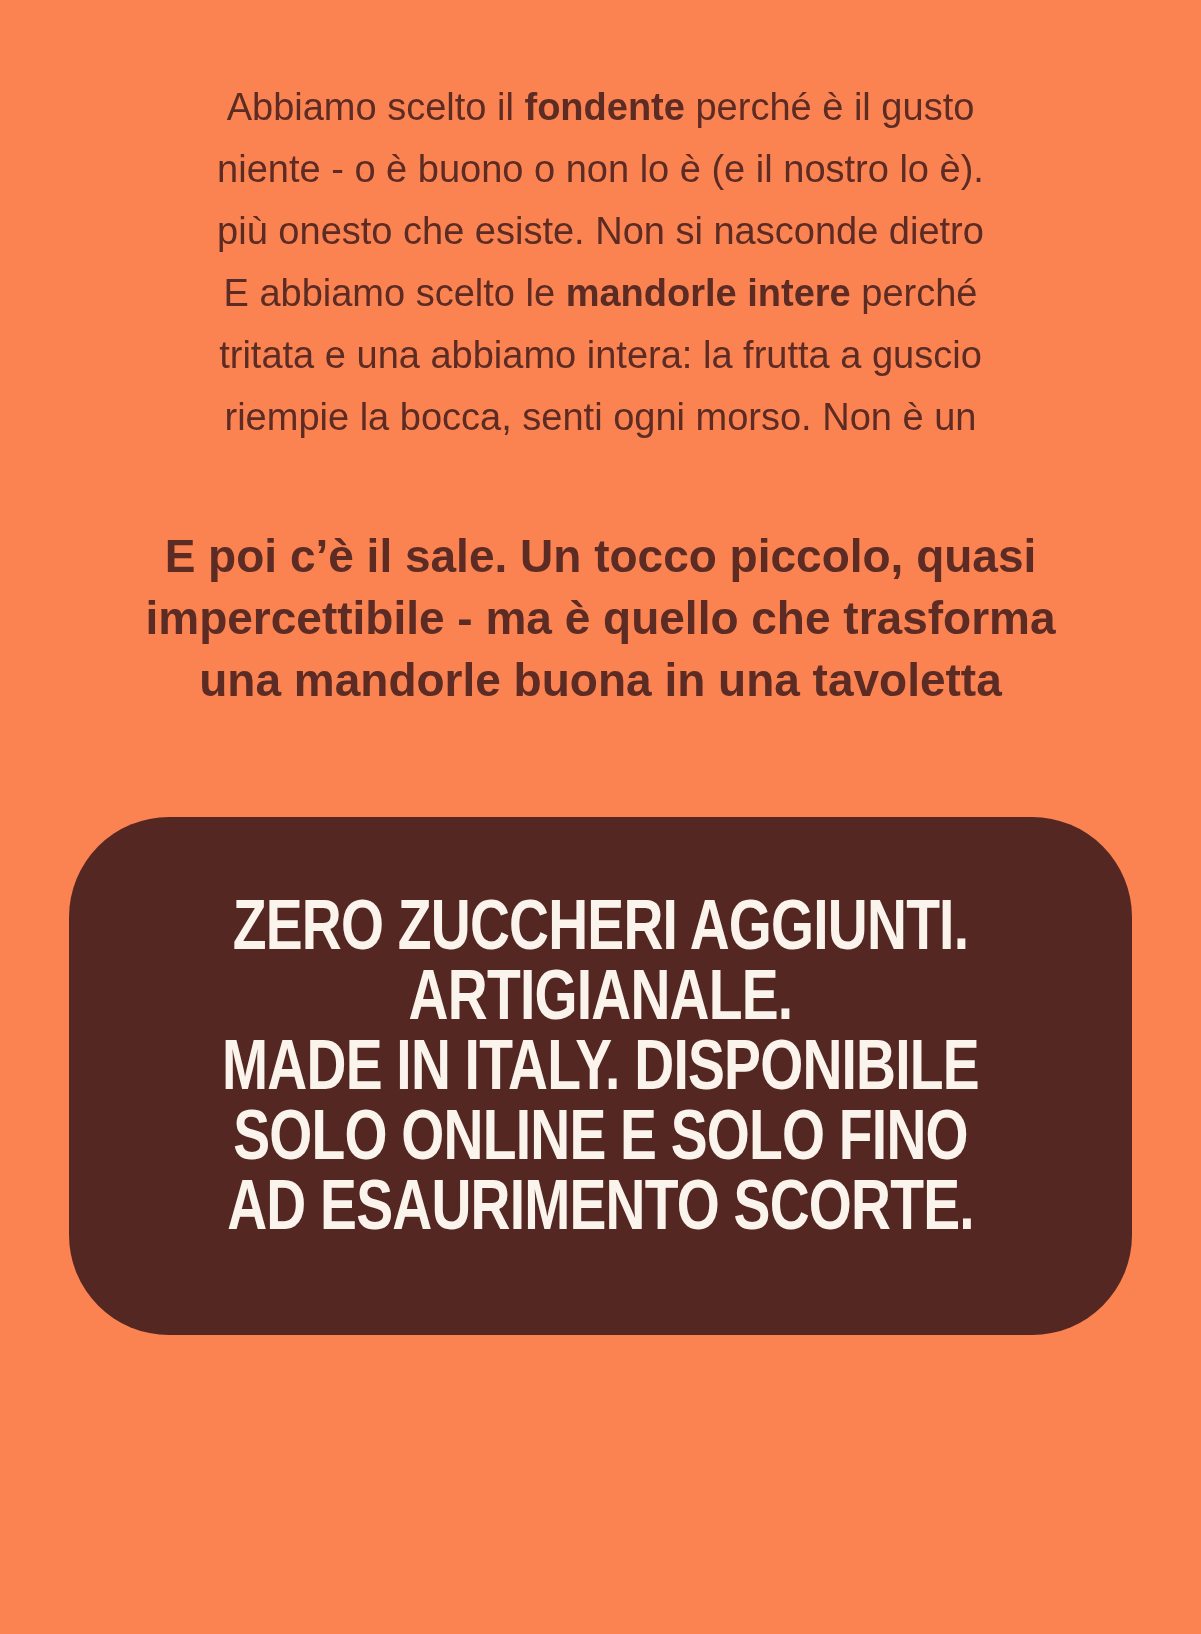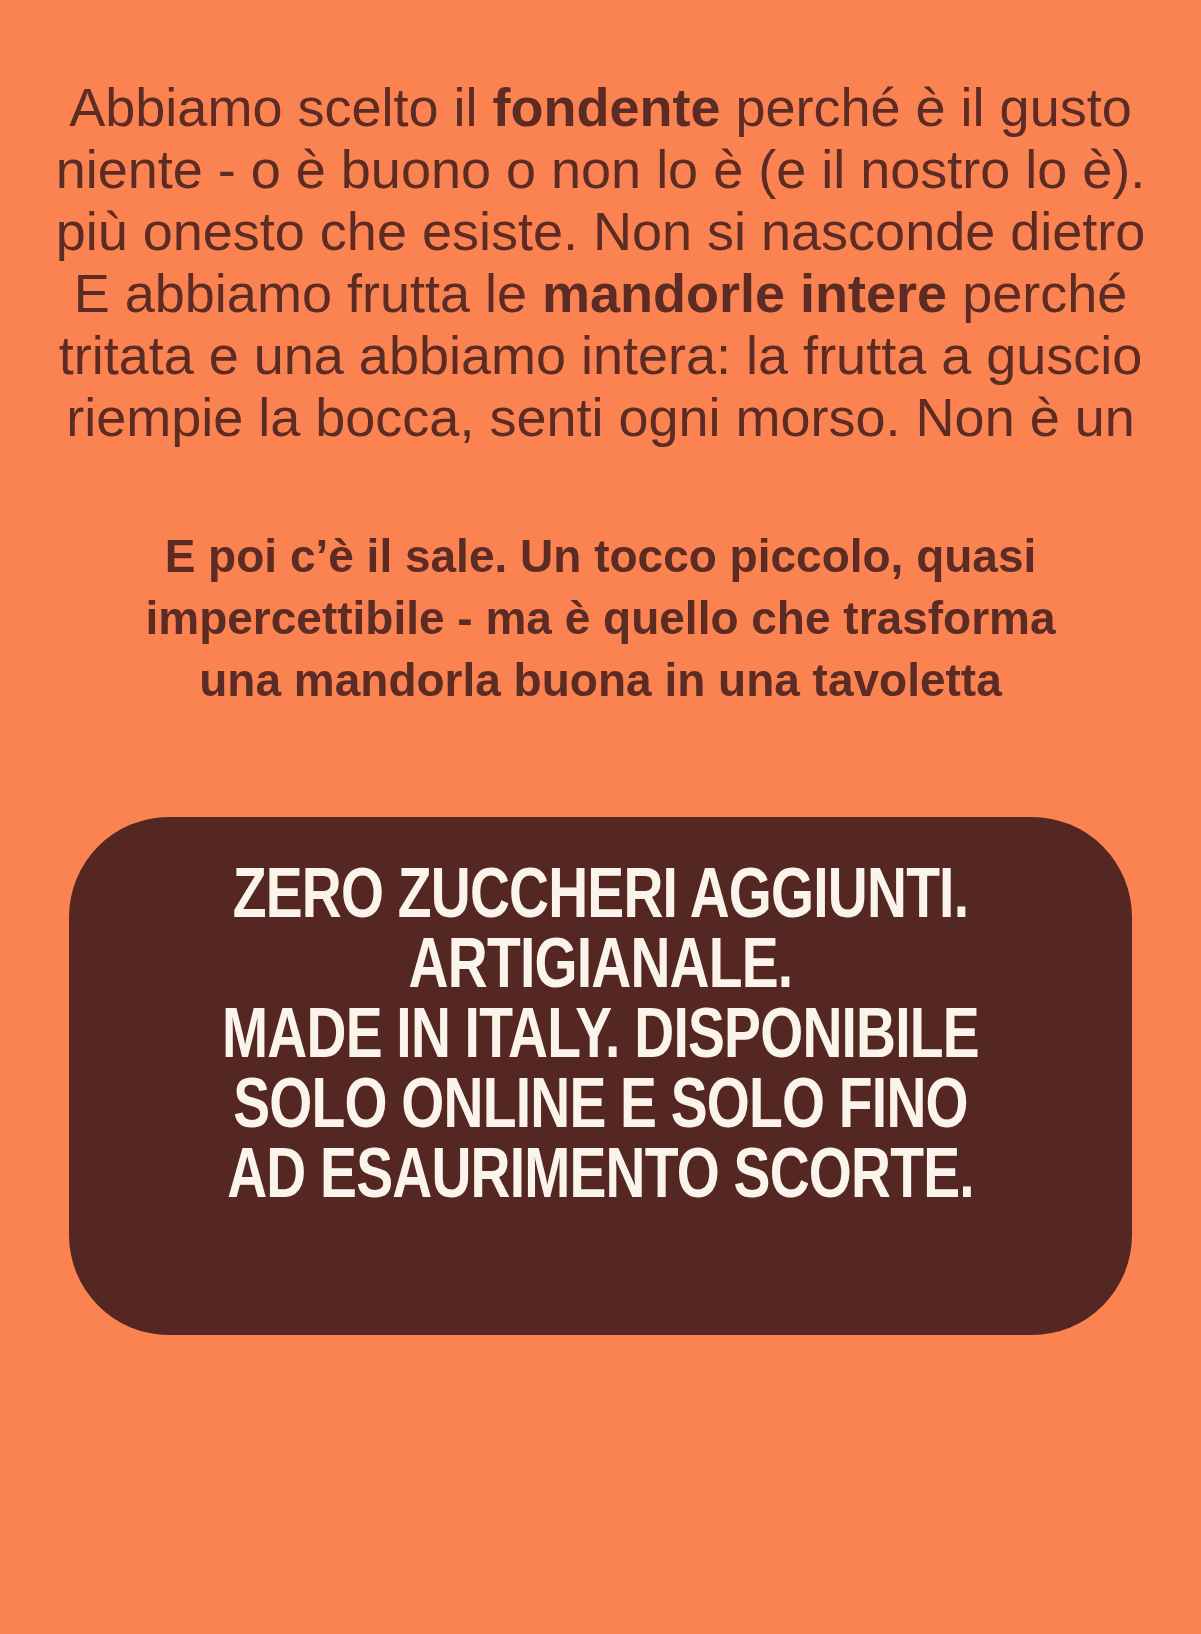--- a/index.html
+++ b/index.html
@@ -18,21 +18,21 @@
   }
   .page{width:1201px;height:1634px;position:relative;}
 
   
   .intro{
     margin-top:76px;
     text-align:center;
   }
   .intro .line{
     line-height:62px;
-    font-size:54px;
+    font-size:38px;
     white-space:nowrap;
     letter-spacing:0px;
   }
   .intro .line .b{font-weight:700;}
 
   
   .salt{
     margin-top:77px;
     text-align:center;
     font-weight:700;
@@ -44,21 +44,21 @@
     letter-spacing:0px;
   }
 
   
   .claims-box{
     margin:106px auto 0 auto;
     width:1063px;
     height:518px;
     background:var(--box-brown);
     border-radius:100px;
-    padding-top:41px;
+    padding-top:73px;
     text-align:center;
   }
   .claims-box .line{
     line-height:70px;
     font-size:70px;
     font-weight:700;
     color:var(--box-text);
     white-space:nowrap;
     letter-spacing:-1px;
     transform:scaleX(0.79);
@@ -67,29 +67,29 @@
 </style>
 </head>
 <body>
 
 <div class="page">
 
   <section class="intro">
     <div class="line"><span>Abbiamo scelto il </span><span class="b">fondente</span><span> perché è il gusto</span></div>
     <div class="line"><span>niente - o è buono o non lo è (e il nostro lo è).</span></div>
     <div class="line"><span>più onesto che esiste. Non si nasconde dietro</span></div>
-    <div class="line"><span>E abbiamo frutta le </span><span class="b">mandorle intere</span><span> perché</span></div>
+    <div class="line"><span>E abbiamo scelto le </span><span class="b">mandorle intere</span><span> perché</span></div>
     <div class="line"><span>tritata e una abbiamo intera: la frutta a guscio</span></div>
     <div class="line"><span>riempie la bocca, senti ogni morso. Non è un</span></div>
   </section>
 
   <section class="salt">
     <div class="line"><span>E poi c’è il sale. Un tocco piccolo, quasi</span></div>
     <div class="line"><span>impercettibile - ma è quello che trasforma</span></div>
-    <div class="line"><span>una mandorla buona in una tavoletta</span></div>
+    <div class="line"><span>una mandorle buona in una tavoletta</span></div>
   </section>
 
   <section class="claims-box">
     <div class="line"><span>ZERO ZUCCHERI AGGIUNTI.</span></div>
     <div class="line"><span>ARTIGIANALE.</span></div>
     <div class="line"><span>MADE IN ITALY. DISPONIBILE</span></div>
     <div class="line"><span>SOLO ONLINE E SOLO FINO</span></div>
     <div class="line"><span>AD ESAURIMENTO SCORTE.</span></div>
   </section>
 

